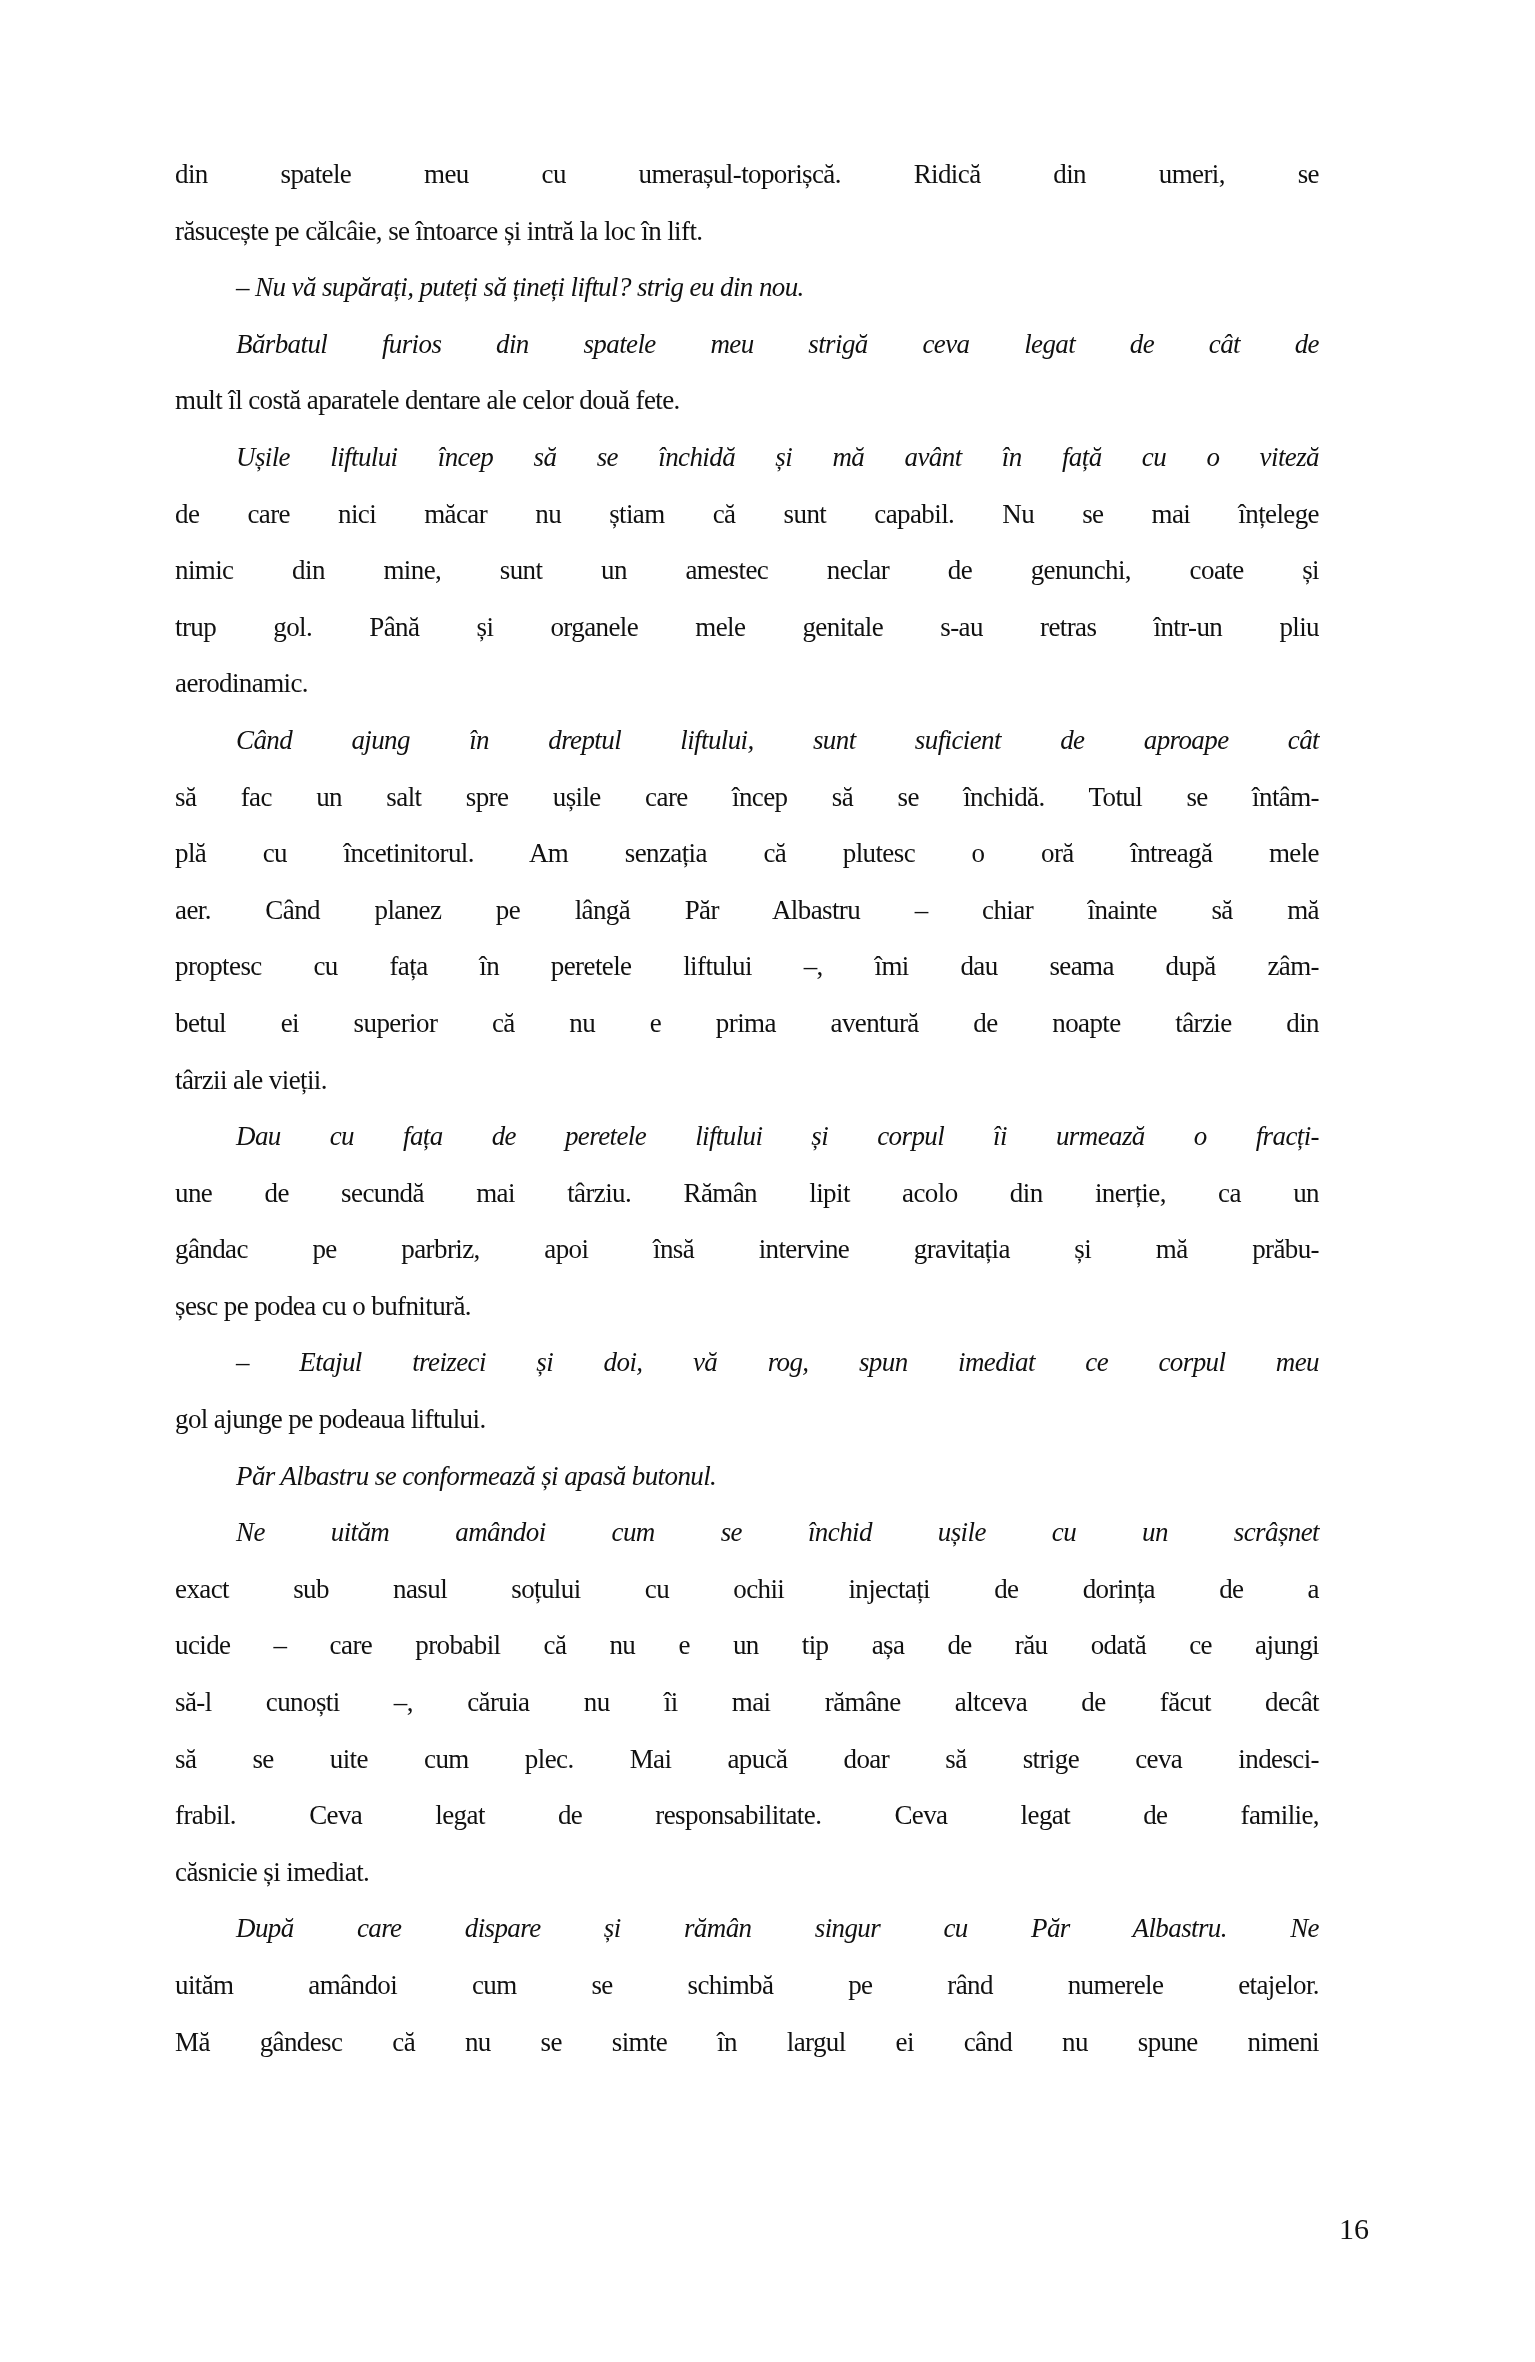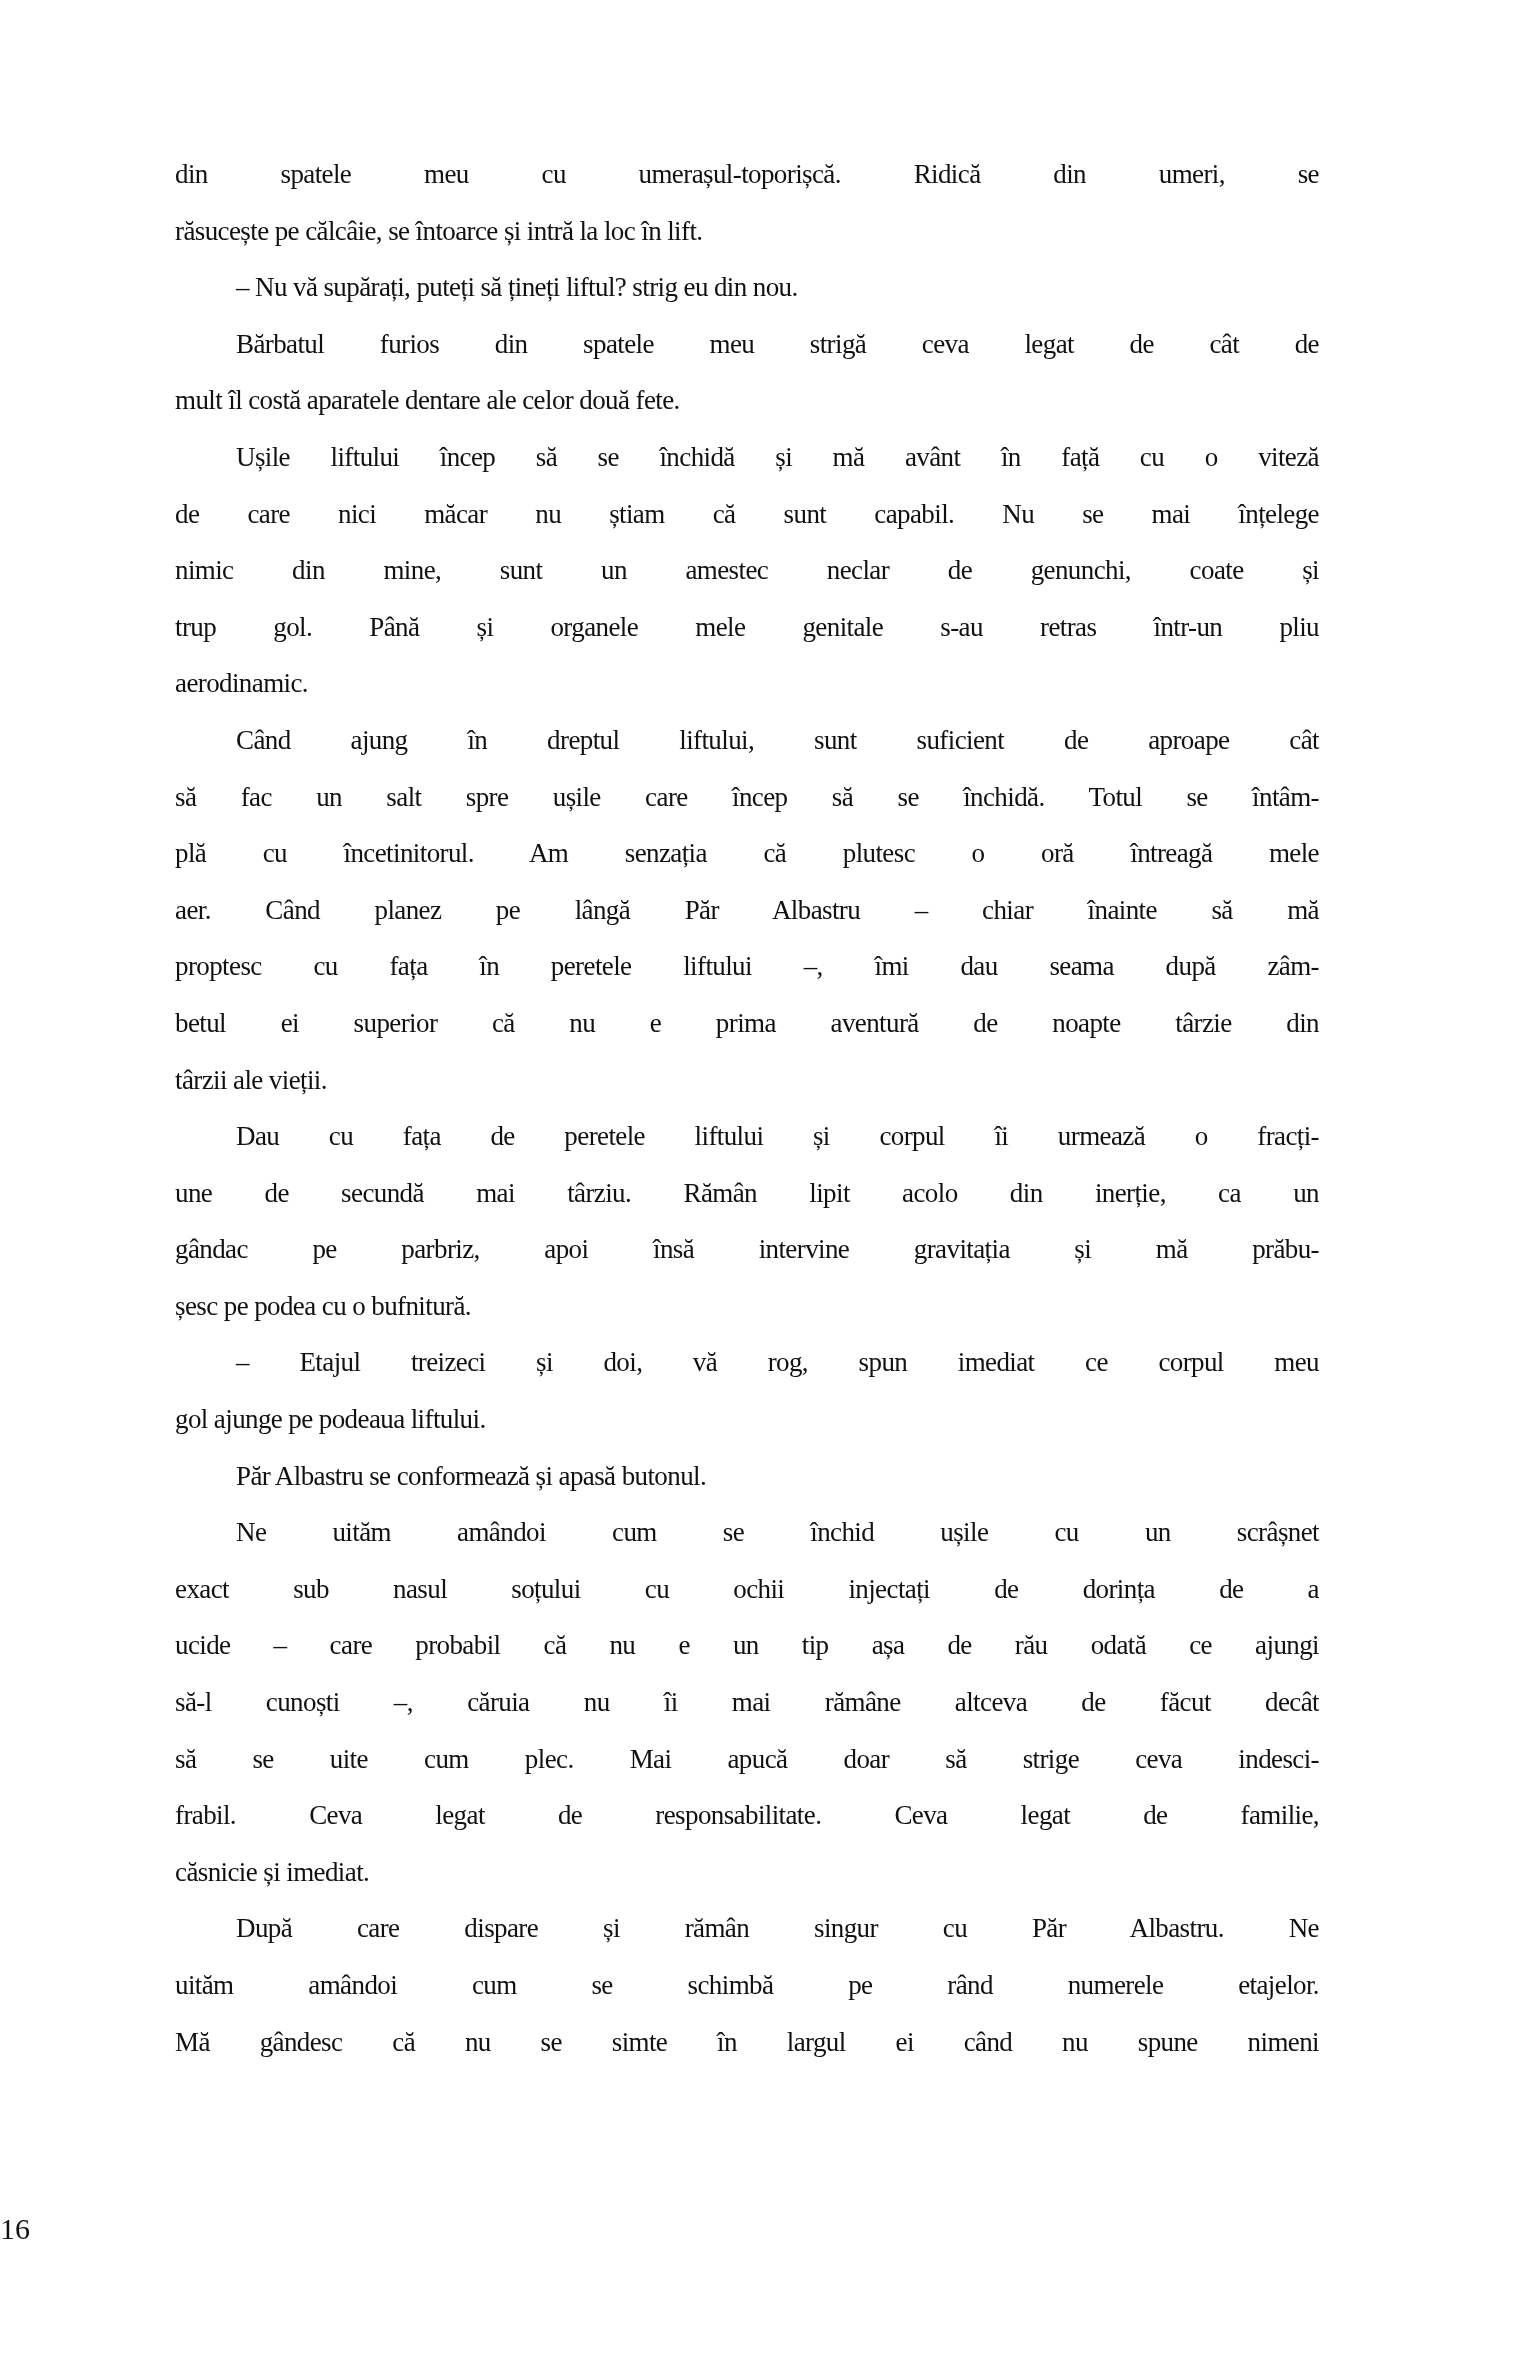--- a/index.html
+++ b/index.html
@@ -29,27 +29,28 @@
       white-space: nowrap;
       height: 56.6px;
       text-align: justify;
       text-align-last: justify;
     }
     .line.last {
       text-align-last: left;
     }
     .line.indent {
       padding-left: 61px;
+      font-style: italic;
     }
     .page-number {
       position: absolute;
       left: 0;
       width: 1369px;
       top: 2212px;
-      text-align: left;
+      text-align: right;
       font-family: "Liberation Serif", "DejaVu Serif", serif;
       font-size: 30px;
       color: #111111;
     }
   </style>
 </head>
 <body>
 
 <div class="page" id="page-text">
     <div class="paragraph">

